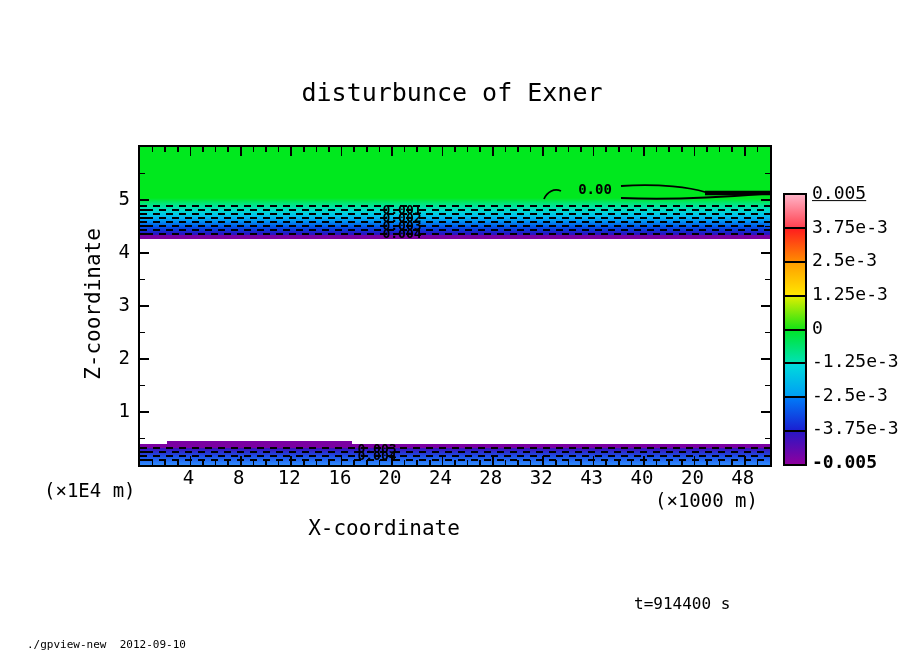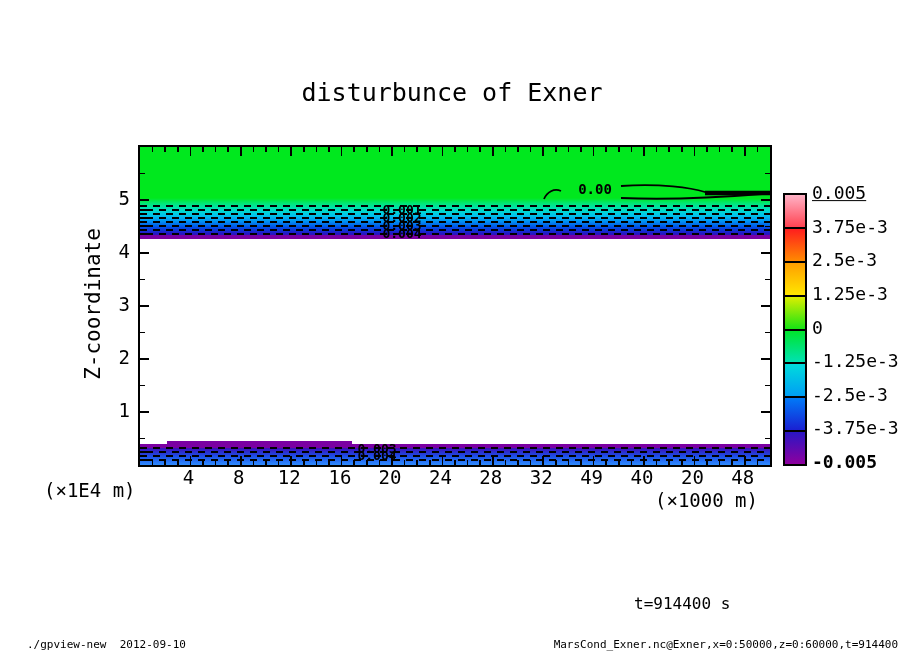--- a/index.html
+++ b/index.html
@@ -194,46 +194,46 @@
       <span class="abs clab" style="left: 262px; top: 56px; transform: translateX(-50%);">0.001</span>
       <span class="abs clab" style="left: 262px; top: 64px; transform: translateX(-50%);">0.002</span>
       <span class="abs clab" style="left: 262px; top: 72px; transform: translateX(-50%);">0.003</span>
       <span class="abs clab" style="left: 262px; top: 80px; transform: translateX(-50%);">0.004</span>
       <span class="abs clab" style="left: 237px; top: 295px; transform: translateX(-50%);">0.003</span>
       <span class="abs clab" style="left: 237px; top: 302px; transform: translateX(-50%);">0.004</span>
     </div>
 
   <div id="yUnit" class="abs">(×1E4 m)</div>
   <div id="xUnit" class="abs">(×1000 m)</div>
+  <div id="xAxisLabel" class="abs axislab">X-coordinate</div>
 
   <div id="timeStamp" class="abs">t=914400 s</div>
 
   <div id="colorbar" class="abs">
       <div style="background: linear-gradient(rgb(255, 178, 198), rgb(255, 68, 82));"></div>
       <div style="background: linear-gradient(rgb(255, 30, 30), rgb(255, 138, 0));"></div>
       <div style="background: linear-gradient(rgb(255, 158, 0), rgb(255, 230, 0));"></div>
       <div style="background: linear-gradient(rgb(220, 238, 0), rgb(22, 228, 20));"></div>
       <div style="background: linear-gradient(rgb(0, 228, 44), rgb(0, 226, 178));"></div>
       <div style="background: linear-gradient(rgb(0, 220, 220), rgb(0, 158, 244));"></div>
       <div style="background: linear-gradient(rgb(0, 122, 248), rgb(26, 32, 210));"></div>
       <div style="background: linear-gradient(rgb(42, 22, 196), rgb(142, 0, 158));"></div>
     </div>
 
   <div id="footerLeft" class="abs footer">./gpview-new  2012-09-10</div>
-  <div id="footerRight" class="abs footer">MarsCond_Exner.nc@Exner,x=0:50000,z=0:60000,t=914400</div>
 
 <span class="abs ticklab" style="left: 188.4px; top: 467px; transform: translateX(-50%);">4</span>
     <span class="abs ticklab" style="left: 238.8px; top: 467px; transform: translateX(-50%);">8</span>
     <span class="abs ticklab" style="left: 289.2px; top: 467px; transform: translateX(-50%);">12</span>
     <span class="abs ticklab" style="left: 340px; top: 467px; transform: translateX(-50%);">16</span>
     <span class="abs ticklab" style="left: 390px; top: 467px; transform: translateX(-50%);">20</span>
     <span class="abs ticklab" style="left: 440.4px; top: 467px; transform: translateX(-50%);">24</span>
     <span class="abs ticklab" style="left: 490.8px; top: 467px; transform: translateX(-50%);">28</span>
     <span class="abs ticklab" style="left: 541.2px; top: 467px; transform: translateX(-50%);">32</span>
-    <span class="abs ticklab" style="left: 591.6px; top: 467px; transform: translateX(-50%);">49</span>
+    <span class="abs ticklab" style="left: 591.6px; top: 467px; transform: translateX(-50%);">43</span>
     <span class="abs ticklab" style="left: 642px; top: 467px; transform: translateX(-50%);">40</span>
     <span class="abs ticklab" style="left: 692.4px; top: 467px; transform: translateX(-50%);">20</span>
     <span class="abs ticklab" style="left: 742.8px; top: 467px; transform: translateX(-50%);">48</span>
     <span class="abs ticklab" style="right: 774px; top: 410px; transform: translateY(-50%);">1</span>
     <span class="abs ticklab" style="right: 774px; top: 357px; transform: translateY(-50%);">2</span>
     <span class="abs ticklab" style="right: 774px; top: 304px; transform: translateY(-50%);">3</span>
     <span class="abs ticklab" style="right: 774px; top: 251px; transform: translateY(-50%);">4</span>
     <span class="abs ticklab" style="right: 774px; top: 198px; transform: translateY(-50%);">5</span>
     <span class="abs cblab" style="left: 812px; top: 193px; transform: translateY(-50%); text-decoration: underline;">0.005</span>
     <span class="abs cblab" style="left: 812px; top: 226.625px; transform: translateY(-50%);">3.75e-3</span>

